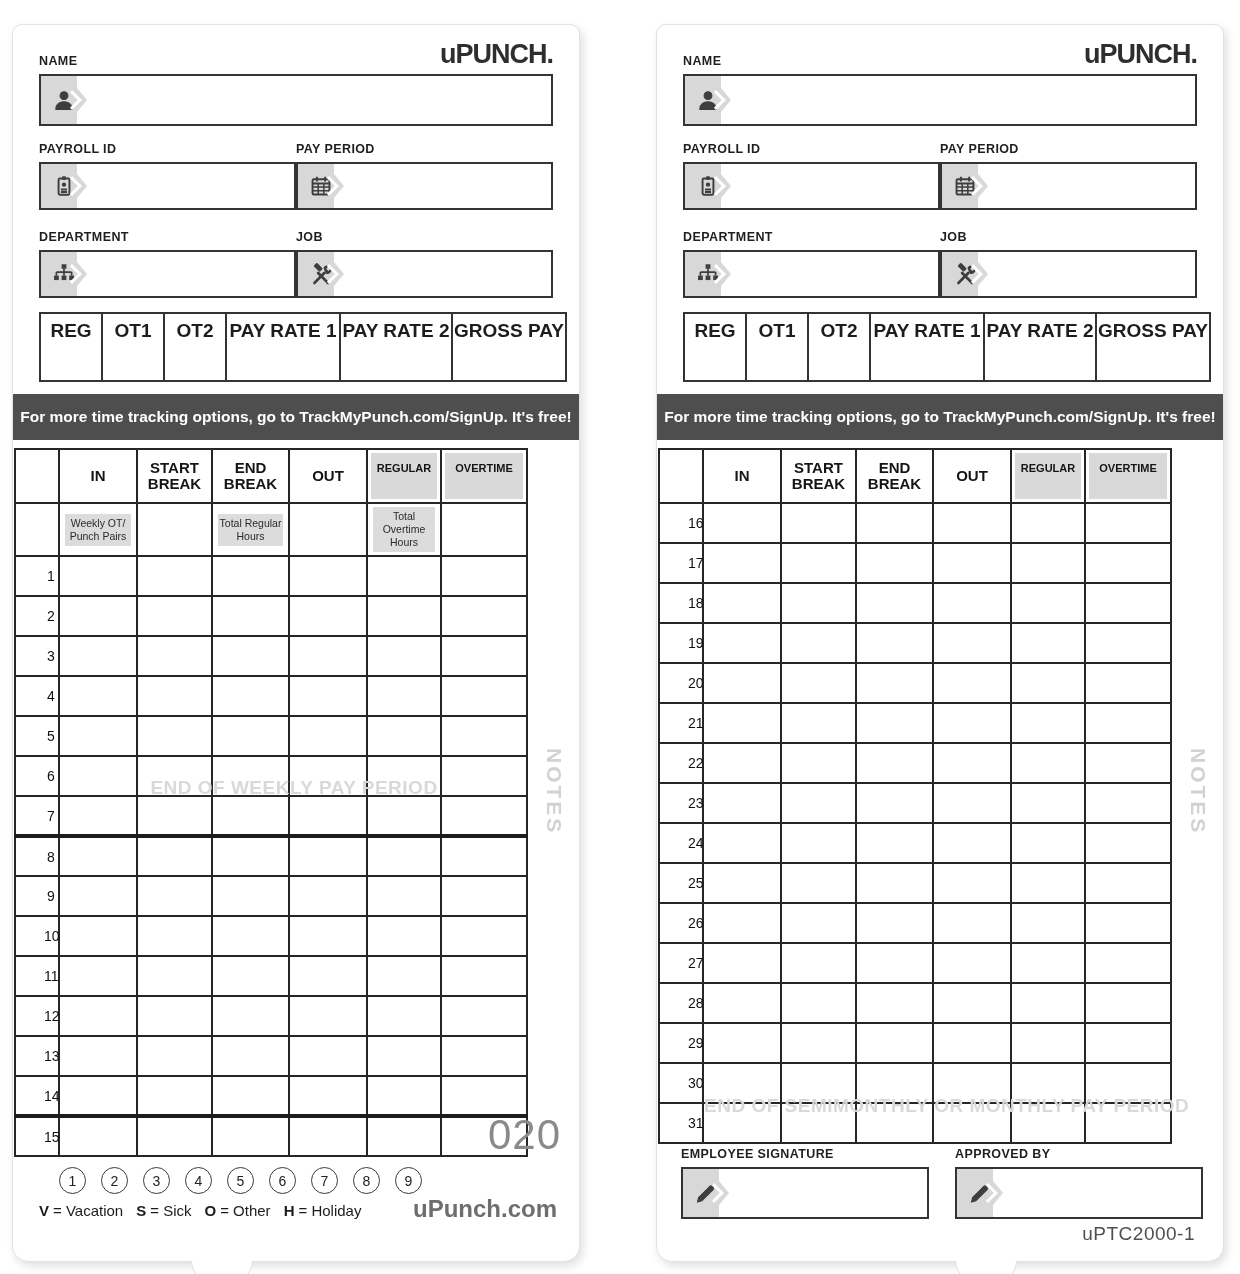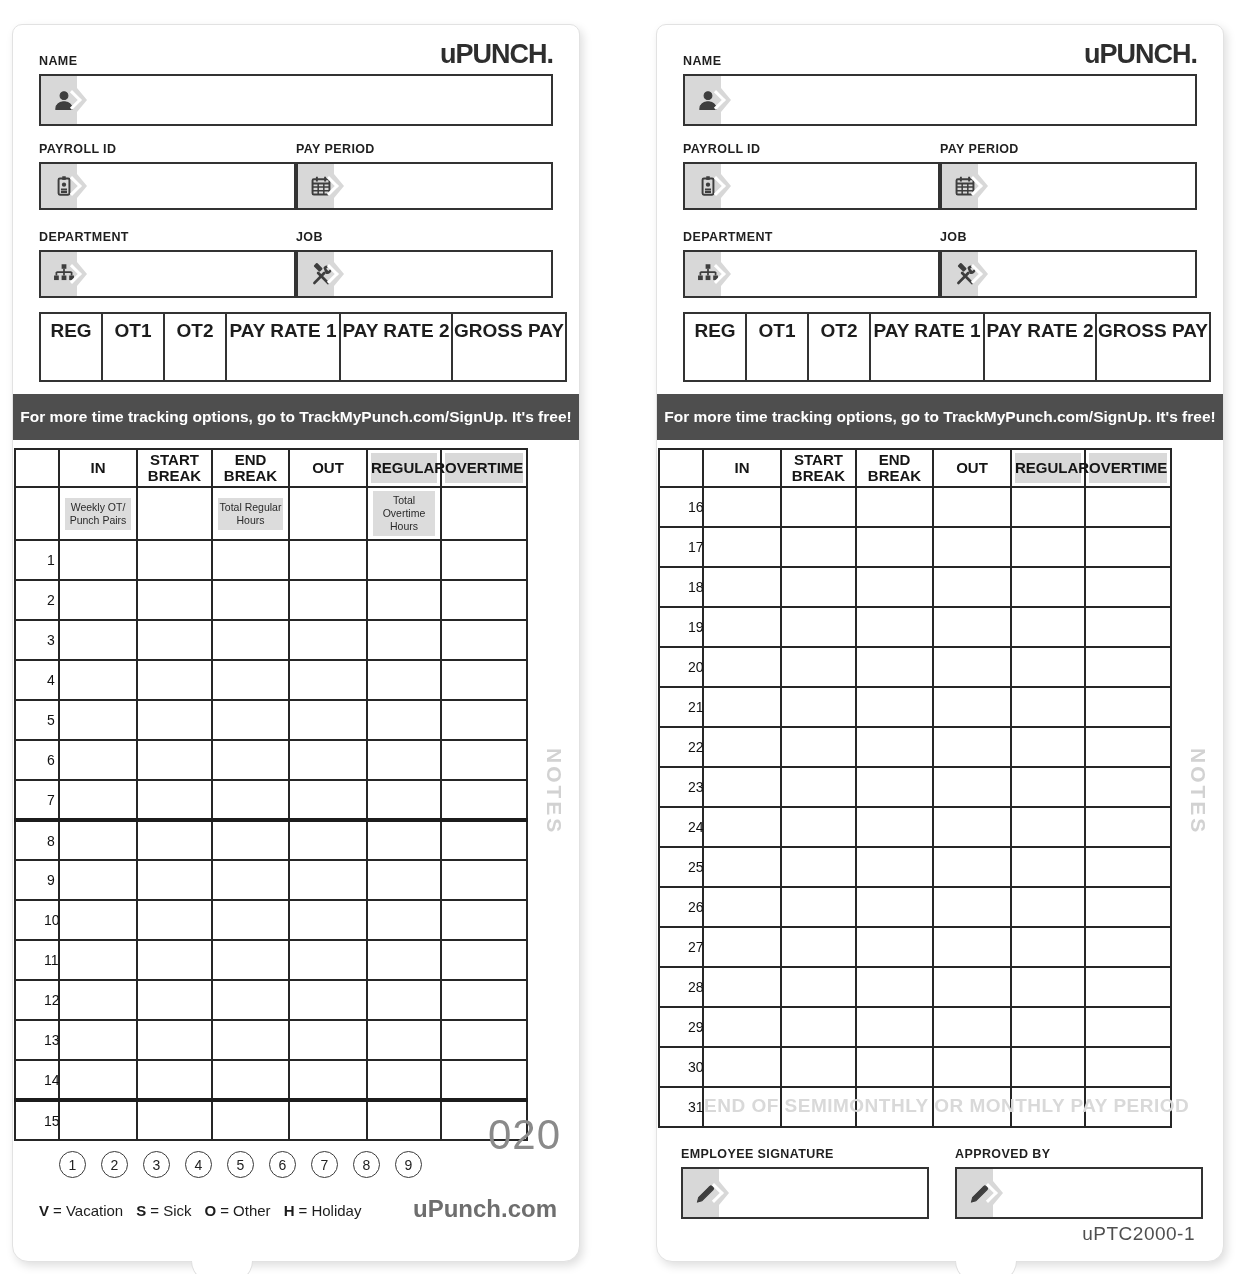--- a/index.html
+++ b/index.html
@@ -41,21 +41,21 @@
   .banner { margin-top:12px; height:46px; line-height:46px; background:#4e4e4e; color:#fff;
             text-align:center; font-weight:bold; font-size:15.5px; }
 
   
   .timewrap { position:relative; margin:8px 0 0 1px; }
   .timetab { border-collapse:collapse; table-layout:fixed; width:513px; }
   .timetab th, .timetab td { border:2px solid #262626; padding:0; }
   .timetab thead tr.hrow th { height:38px; font-size:15px; font-weight:bold; color:#151515;
                               text-align:center; white-space:pre-line; line-height:1.1; vertical-align:middle; }
   .timetab thead th.graycell { padding:3px; }
-  .chip-h { display:block; background:#d9d9d9; font-size:15px; font-weight:bold; line-height:30px; height:30px; }
+  .chip-h { display:block; background:#d9d9d9; font-size:11px; font-weight:bold; line-height:30px; height:46px; }
   .timetab tr.subrow td { height:42px; vertical-align:middle; }
   .subchip { margin:3px 5px; background:#dcdcdc; font-size:10.5px; line-height:1.25; color:#2a2a2a;
              text-align:center; padding:3px 1px; white-space:pre-line; }
   .timetab tbody td { height:40px; background:transparent; }
   .timetab td.num { text-align:center; font-size:14px; color:#111;padding-left:28px; }
   .tab-left tbody tr:nth-of-type(7) td, .tab-left tbody tr:nth-of-type(14) td { border-bottom:4px solid #1c1c1c; }
   .notes { position:absolute; left:528px; top:300px; writing-mode:vertical-rl; font-weight:bold;
            font-size:21px; letter-spacing:3px; color:#d2d2d2; }
   .wm { position:absolute; left:46px; width:468px; height:40px; line-height:40px; text-align:center;
         font-weight:bold; font-size:19px; color:#d9d9d9; letter-spacing:.5px; white-space:nowrap; z-index:2; }
@@ -402,20 +402,21 @@
               <td></td>
               <td></td>
               <td></td>
               <td></td>
               <td></td>
               <td></td>
             </tr>
           </tbody>
       </table>
       <div class="notes">NOTES</div>
+      <div class="wm w1">END OF WEEKLY PAY PERIOD</div>
     </div>
 
     <div class="punchrow">
 
     <span class="pc">1</span>
         <span class="pc">2</span>
         <span class="pc">3</span>
         <span class="pc">4</span>
         <span class="pc">5</span>
         <span class="pc">6</span>

